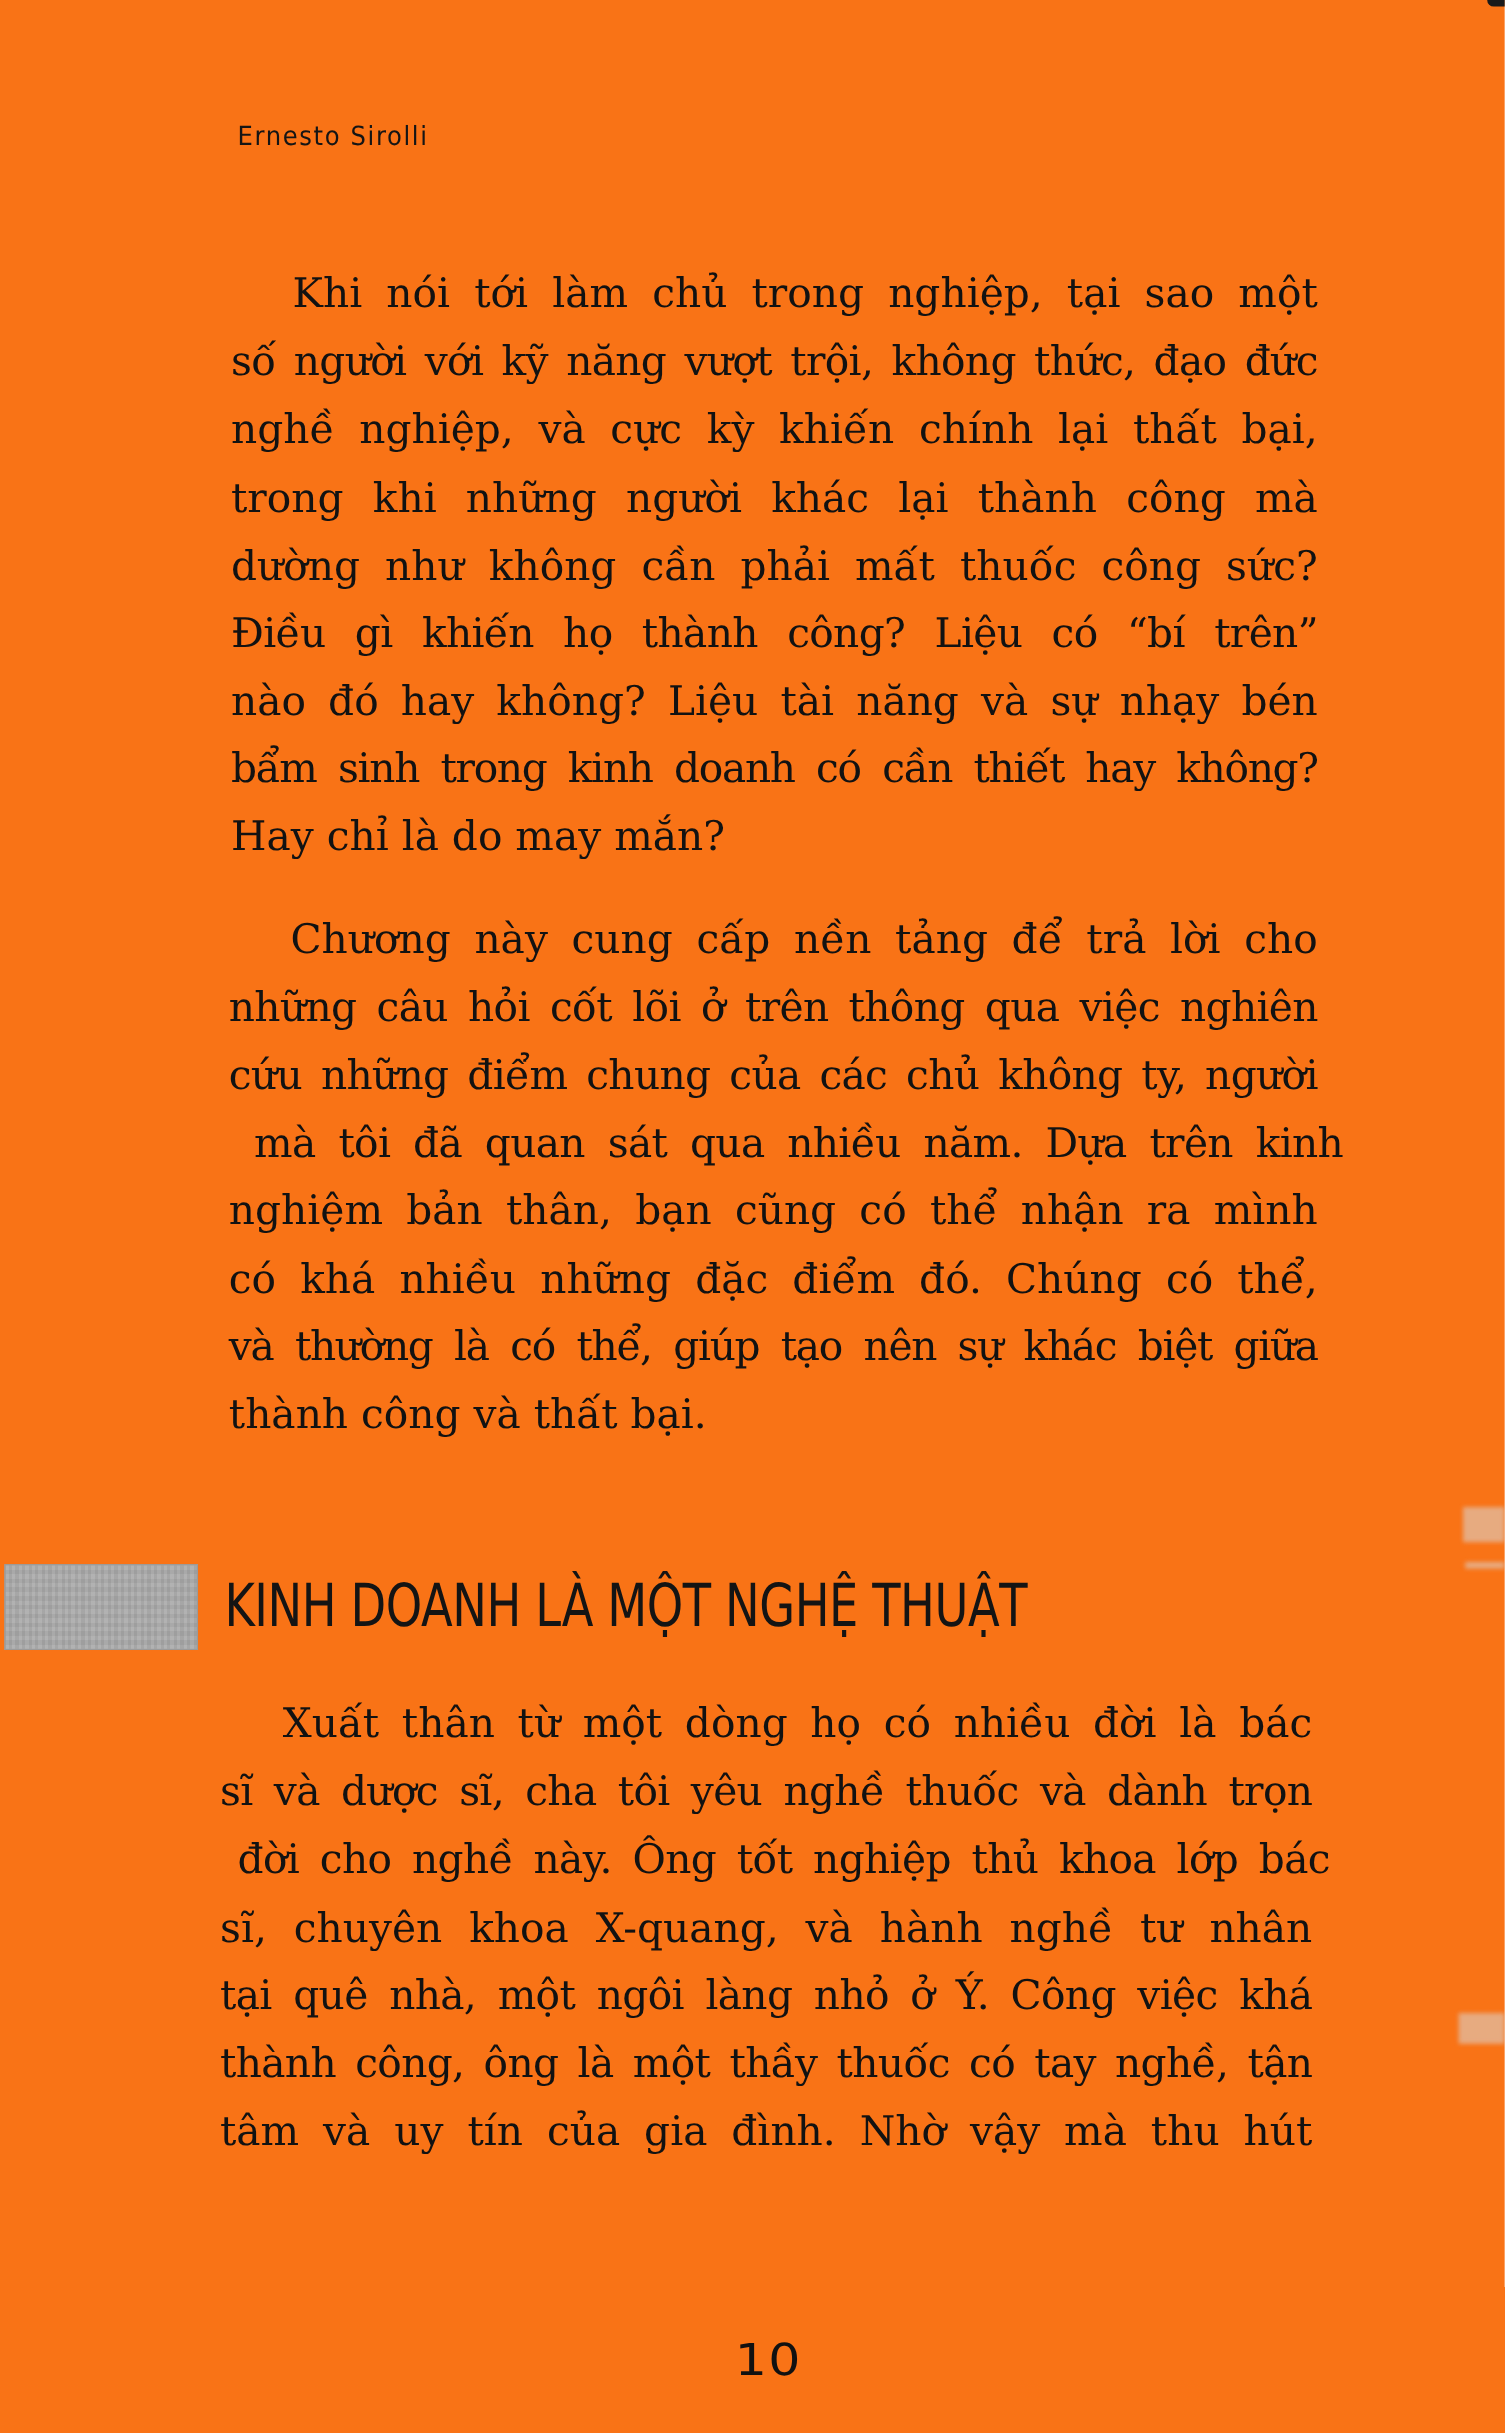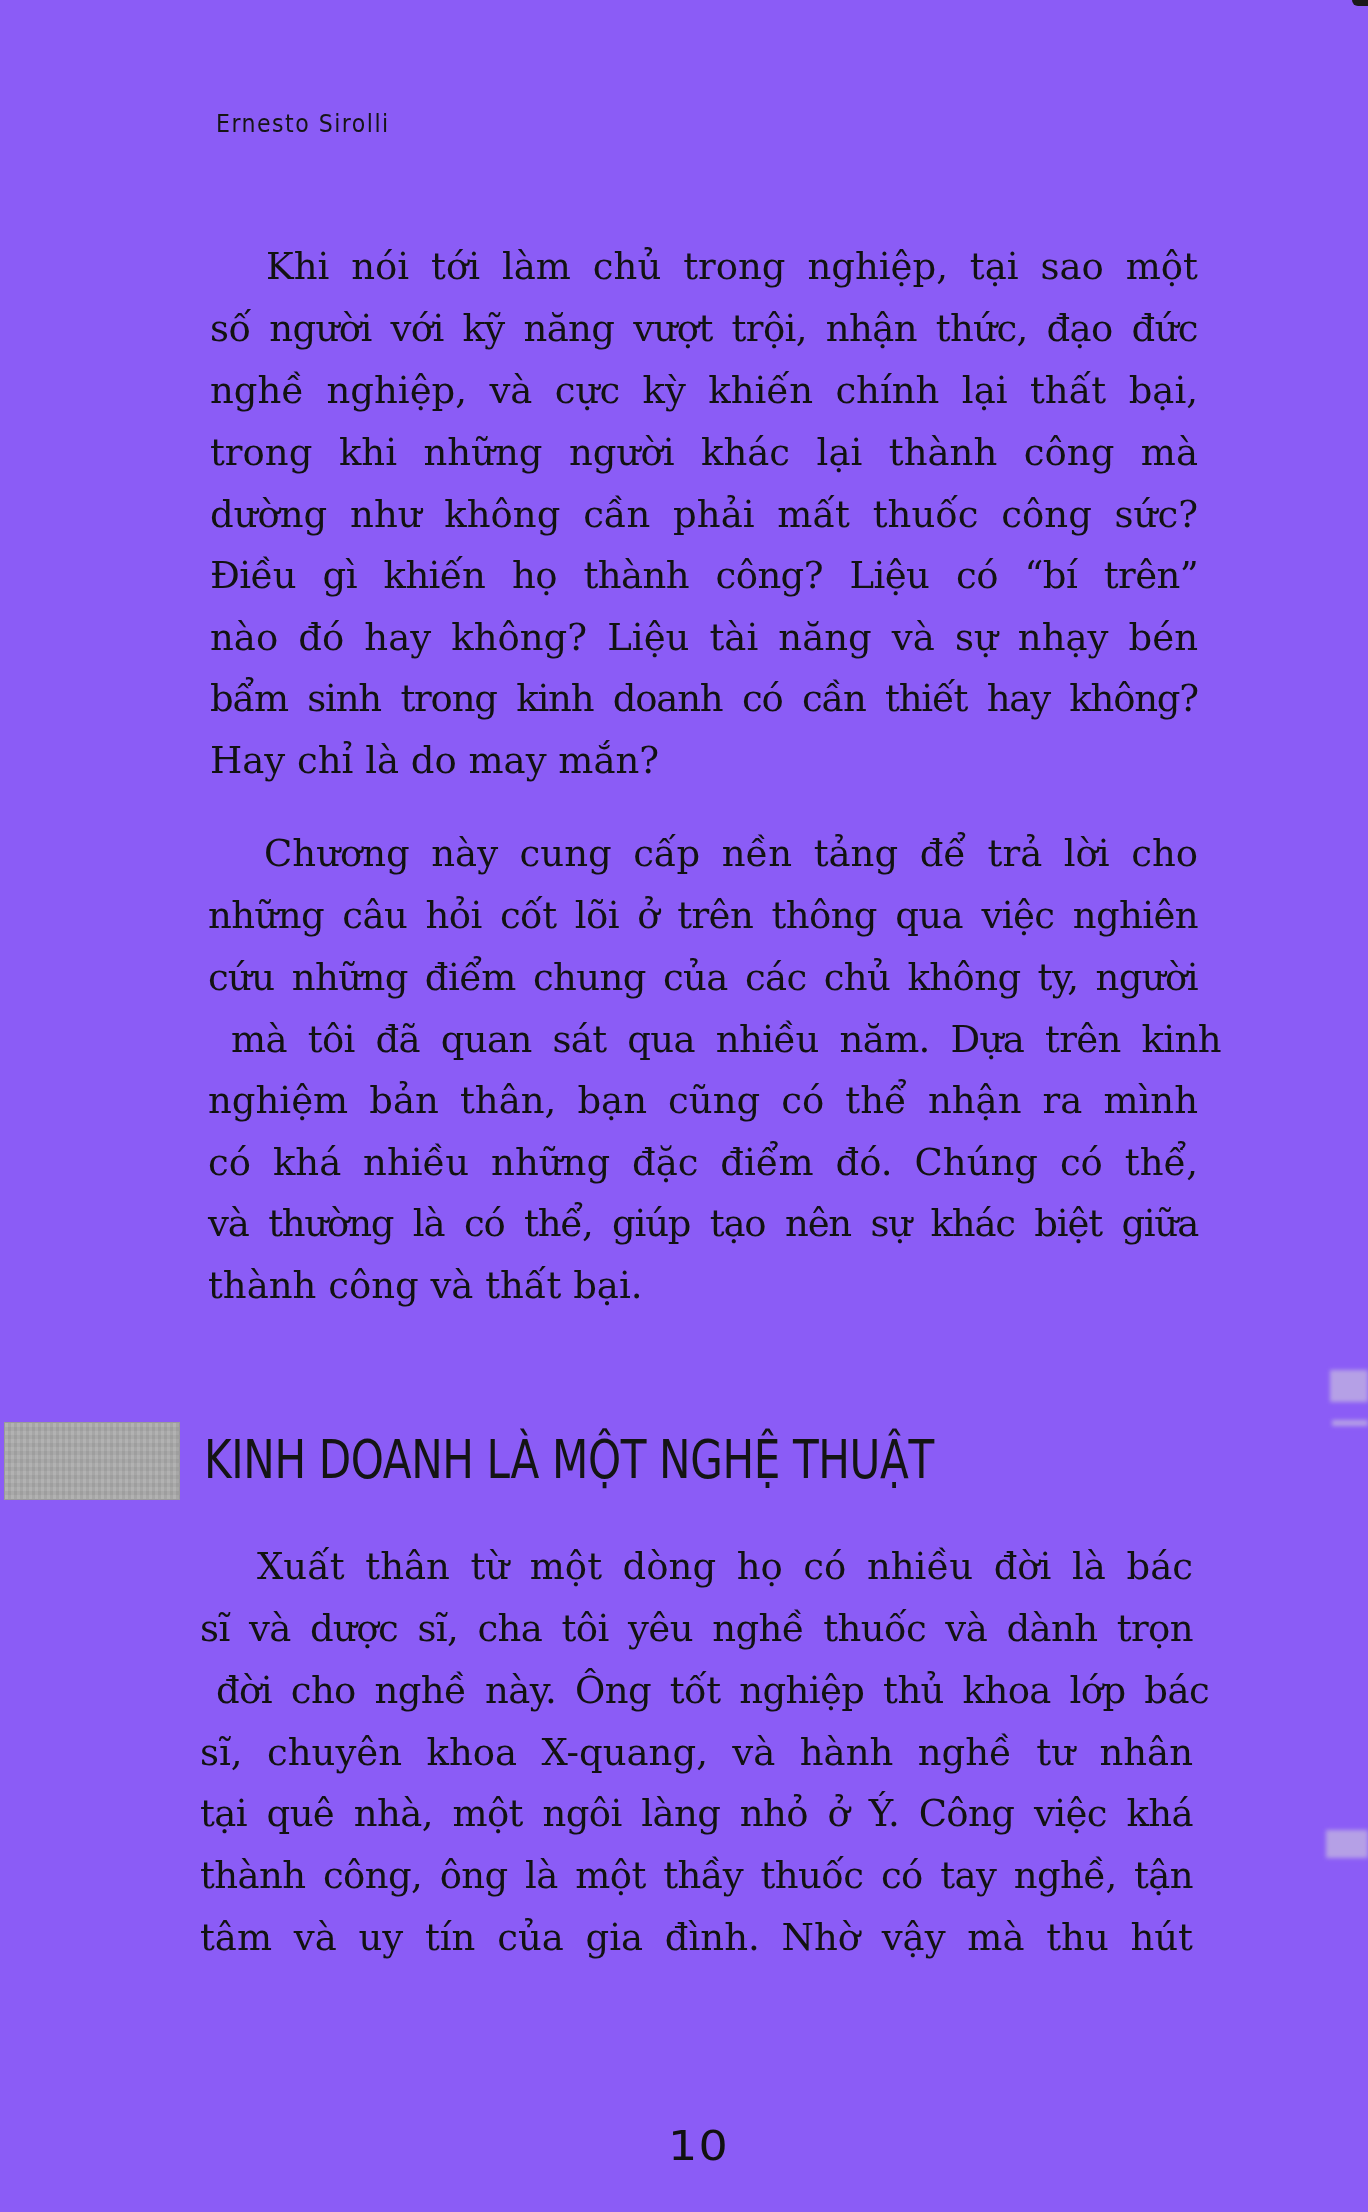--- a/index.html
+++ b/index.html
@@ -12,21 +12,21 @@
       height: 2212px;
       position: relative;
       overflow: hidden;
       color: #111111;
     }
     .page {
       position: absolute;
       left: 0; top: 0;
       width: 1368px;
       height: 2212px;
-      background: #8b5cf6;
+      background: #f97316;
     }
     .running-header {
       position: absolute;
       left: 216px;
       top: 108px;
       font-family: "DejaVu Sans", sans-serif;
       font-size: 24px;
       letter-spacing: 1.6px;
       color: #151515;
       line-height: 32px;
@@ -124,21 +124,21 @@
 
   <div class="corner-mark"></div>
   <div class="scan-artifact" style="left:1330px; top:1370px; width:38px; height:32px;"></div>
   <div class="scan-artifact" style="left:1332px; top:1420px; width:36px; height:6px;"></div>
   <div class="scan-artifact" style="left:1326px; top:1830px; width:42px; height:28px;"></div>
 
   <div class="running-header">Ernesto Sirolli</div>
 
   <div class="para" style="left:210px; top:236px; width:988px;">
     <div class="line" style="top:0px; left:56px; width:932px;">Khi nói tới làm chủ trong nghiệp, tại sao một</div>
-    <div class="line tight" style="top:62px; width:988px;">số người với kỹ năng vượt trội, nhận thức, đạo đức</div>
+    <div class="line tight" style="top:62px; width:988px;">số người với kỹ năng vượt trội, không thức, đạo đức</div>
     <div class="line" style="top:124px; width:988px;">nghề nghiệp, và cực kỳ khiến chính lại thất bại,</div>
     <div class="line" style="top:186px; width:988px;">trong khi những người khác lại thành công mà</div>
     <div class="line" style="top:248px; width:988px;">dường như không cần phải mất thuốc công sức?</div>
     <div class="line tight" style="top:309px; width:988px;">Điều gì khiến họ thành công? Liệu có “bí trên”</div>
     <div class="line" style="top:371px; width:988px;">nào đó hay không? Liệu tài năng và sự nhạy bén</div>
     <div class="line tighter" style="top:432px; width:988px;">bẩm sinh trong kinh doanh có cần thiết hay không?</div>
     <div class="line last" style="top:494px; width:988px;">Hay chỉ là do may mắn?</div>
   </div>
 
   <div class="para" style="left:208px; top:823px; width:990px;">

